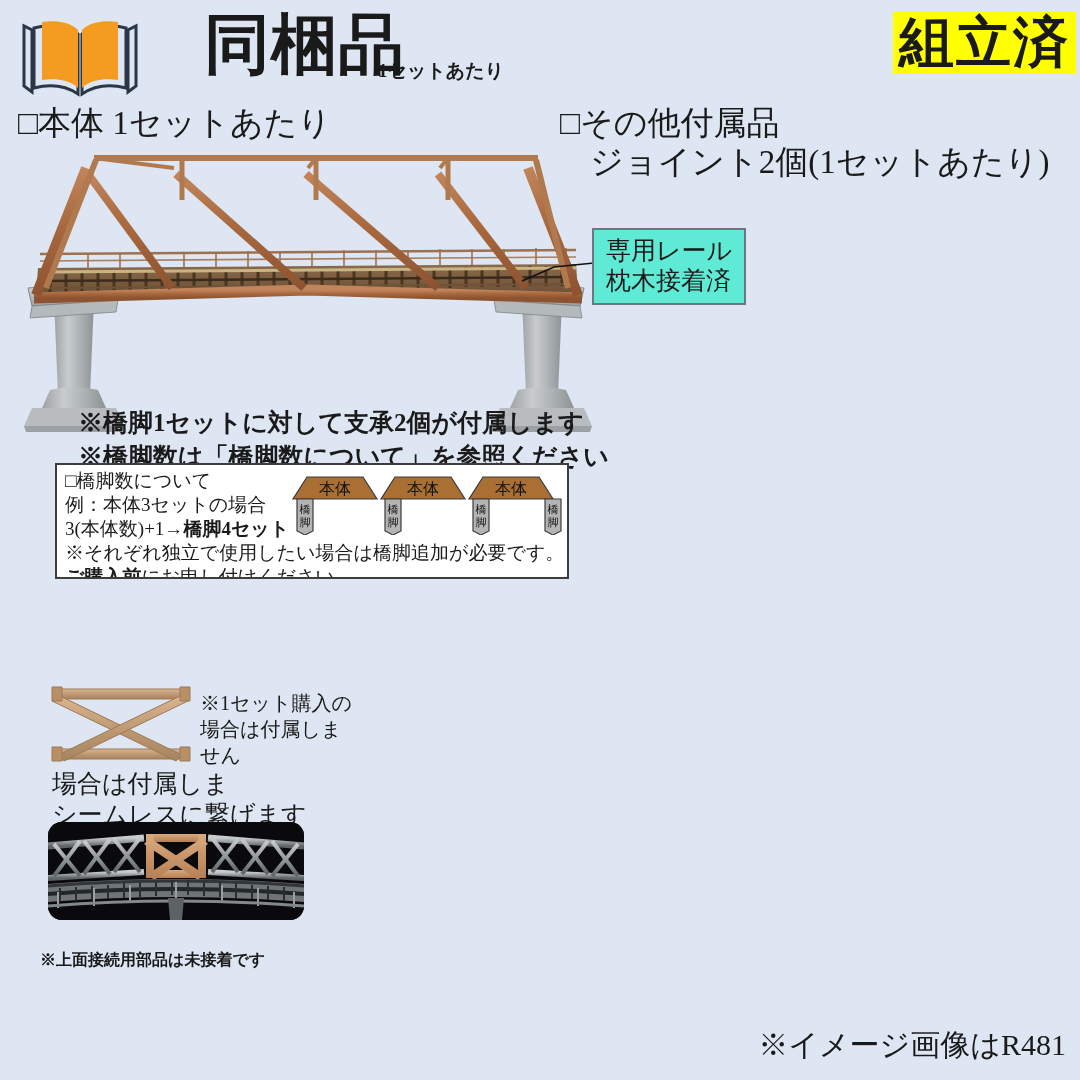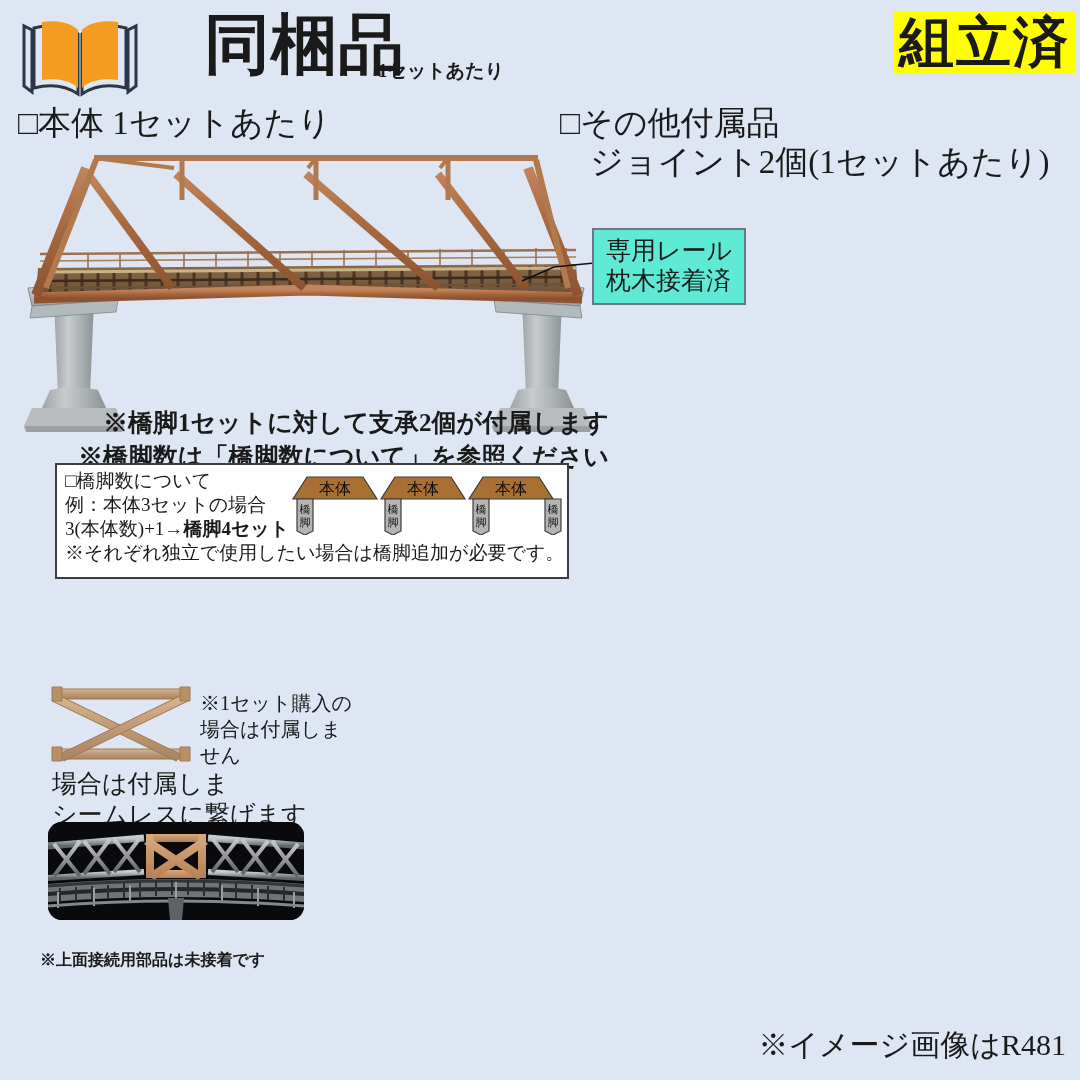--- a/index.html
+++ b/index.html
@@ -83,21 +83,20 @@
     left: 520px; top: 255px; width: 76px; height: 30px;
   }
 
   
   #pier-notes {
     left: 78px; top: 406px;
     font-size: 25px;
     font-weight: 700;
     line-height: 1.34;
     white-space: nowrap;
-    text-align: right;
   }
 
   
   #info-box {
     left: 55px; top: 463px;
     width: 510px; height: 112px;
     border: 2px solid #3d3d3d;
     background: #ffffff;
     overflow: hidden;
   }
@@ -368,20 +367,21 @@
         <text x="190" y="57" font-size="11" font-family="'Liberation Serif',serif" text-anchor="middle" fill="#111">脚</text>
         <text x="262" y="44" font-size="11" font-family="'Liberation Serif',serif" text-anchor="middle" fill="#111">橋</text>
         <text x="262" y="57" font-size="11" font-family="'Liberation Serif',serif" text-anchor="middle" fill="#111">脚</text>
       </g>
     </svg>
     <div id="info-text">
       <div>□橋脚数について</div>
       <div>例：本体3セットの場合</div>
       <div><span>3(本体数)+1→</span><span class="b">橋脚4セット</span></div>
       <div>※それぞれ独立で使用したい場合は橋脚追加が必要です。</div>
+      <div><span class="b">ご購入前</span><span>にお申し付けください。</span></div>
     </div>
   </div>
 
 
   <svg class="abs" id="xbrace-part" viewBox="0 0 145 78">
     <defs>
       <linearGradient id="tanG" x1="0" y1="0" x2="0" y2="1">
         <stop offset="0%" stop-color="#d8b691"></stop>
         <stop offset="50%" stop-color="#c09a74"></stop>
         <stop offset="100%" stop-color="#a8835f"></stop>

